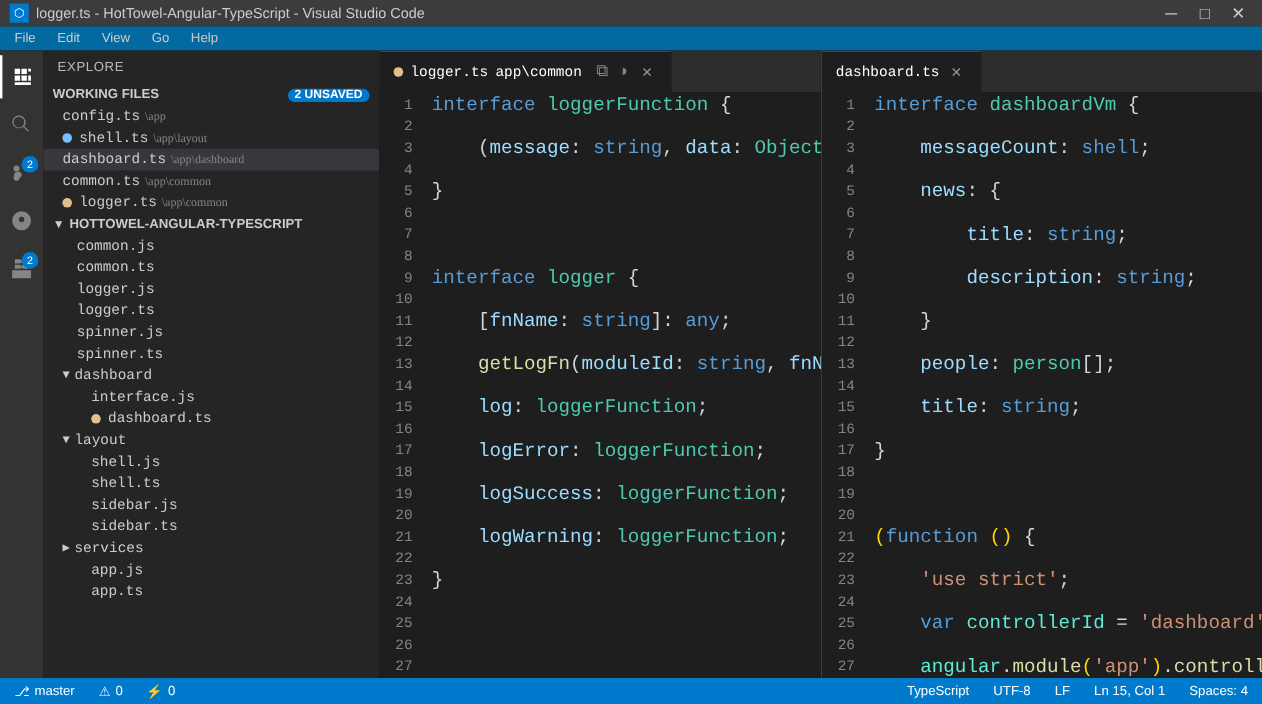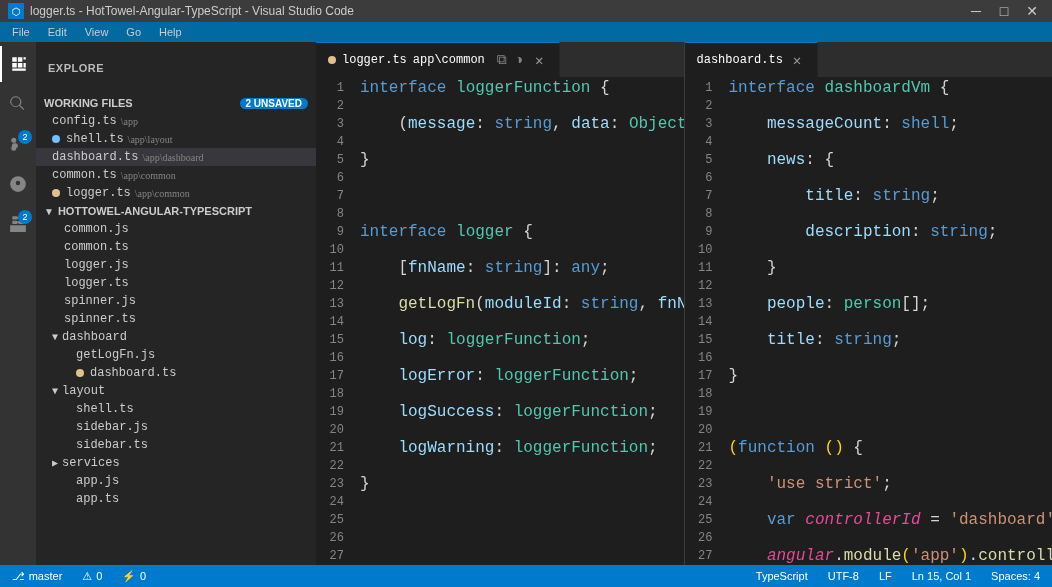--- a/index.html
+++ b/index.html
@@ -21,21 +21,21 @@
     .main-layout { display: flex; flex: 1; overflow: hidden; }
 
     
     .activity-bar { width: 36px; background: #333333; display: flex; flex-direction: column; align-items: center; padding-top: 4px; gap: 4px; }
     .activity-icon { width: 36px; height: 36px; display: flex; align-items: center; justify-content: center; cursor: pointer; position: relative; color: #858585; font-size: 18px; }
     .activity-icon.active { color: #ffffff; border-left: 2px solid #ffffff; }
     .activity-badge { position: absolute; top: 4px; right: 4px; background: #007acc; color: white; border-radius: 50%; width: 14px; height: 14px; font-size: 9px; display: flex; align-items: center; justify-content: center; font-family: 'Segoe UI', sans-serif; }
 
     
     .sidebar { width: 280px; background: #252526; display: flex; flex-direction: column; overflow: hidden; }
-    .sidebar-header { padding: 20px 12px; font-size: 11px; font-weight: bold; color: #bbbbbb; text-transform: uppercase; font-family: 'Segoe UI', sans-serif; letter-spacing: 0.5px; }
+    .sidebar-header { padding: 8px 12px; font-size: 11px; font-weight: normal; color: #bbbbbb; text-transform: uppercase; font-family: 'Segoe UI', sans-serif; letter-spacing: 0.5px; }
     .sidebar-content { flex: 1; overflow-y: auto; }
     .sidebar-content::-webkit-scrollbar { width: 6px; }
     .sidebar-content::-webkit-scrollbar-track { background: #252526; }
     .sidebar-content::-webkit-scrollbar-thumb { background: #424242; }
 
     .section-header { display: flex; align-items: center; padding: 3px 8px; cursor: pointer; color: #cccccc; font-family: 'Segoe UI', sans-serif; font-size: 11px; font-weight: bold; }
     .section-arrow { margin-right: 4px; font-size: 10px; }
 
     .working-files-header { display: flex; align-items: center; justify-content: space-between; padding: 3px 8px; font-family: 'Segoe UI', sans-serif; font-size: 11px; font-weight: bold; color: #cccccc; }
     .unsaved-badge { background: #007acc; color: white; border-radius: 10px; padding: 0 6px; font-size: 10px; margin-left: 6px; font-family: 'Segoe UI', sans-serif; }
@@ -76,21 +76,21 @@
     .code-content { flex: 1; padding-left: 8px; padding-top: 2px; white-space: pre; font-size: 16px; line-height: 18px; overflow: visible; }
     .code-line { height: 18px; display: block; }
 
     
     .kw { color: #569cd6; }
     .type { color: #4ec9b0; }
     .str { color: #ce9178; }
     .fn { color: #dcdcaa; }
     .prop { color: #9cdcfe; }
     .punct { color: #d4d4d4; }
-    .var { color: #ec4899; font-style: italic; }
+    .var { color: #5eead4; }
     .paren { color: #ffd700; }
 
     
     .statusbar { height: 22px; background: #007acc; display: flex; align-items: center; padding: 0 8px; font-size: 11px; color: white; font-family: 'Segoe UI', sans-serif; gap: 12px; }
     .statusbar-item { display: flex; align-items: center; gap: 4px; cursor: pointer; padding: 0 4px; }
     .statusbar-right { margin-left: auto; display: flex; gap: 12px; }
   </style>
 </head>
 <body>
 
@@ -187,30 +187,31 @@
       <div class="tree-item">common.ts</div>
       <div class="tree-item">logger.js</div>
       <div class="tree-item">logger.ts</div>
       <div class="tree-item">spinner.js</div>
       <div class="tree-item">spinner.ts</div>
 
       <div class="folder-item" style="padding-left:16px;">
         <span class="folder-arrow">▼</span>
         <span>dashboard</span>
       </div>
-      <div class="tree-item indent2">getLogFn.js</div>
+      <div class="tree-item indent2">interface.js</div>
       <div class="tree-item indent2" style="display:flex;align-items:center;">
         <span class="dot" style="background:#e2c08d;width:8px;height:8px;border-radius:50%;margin-right:6px;flex-shrink:0;"></span>
         dashboard.ts
       </div>
 
       <div class="folder-item" style="padding-left:16px;">
         <span class="folder-arrow">▼</span>
         <span>layout</span>
       </div>
+      <div class="tree-item indent2">shell.js</div>
       <div class="tree-item indent2">shell.ts</div>
       <div class="tree-item indent2">sidebar.js</div>
       <div class="tree-item indent2">sidebar.ts</div>
 
       <div class="folder-item" style="padding-left:16px;">
         <span class="folder-arrow">▶</span>
         <span>services</span>
       </div>
       <div class="tree-item indent2">app.js</div>
       <div class="tree-item indent2">app.ts</div>

